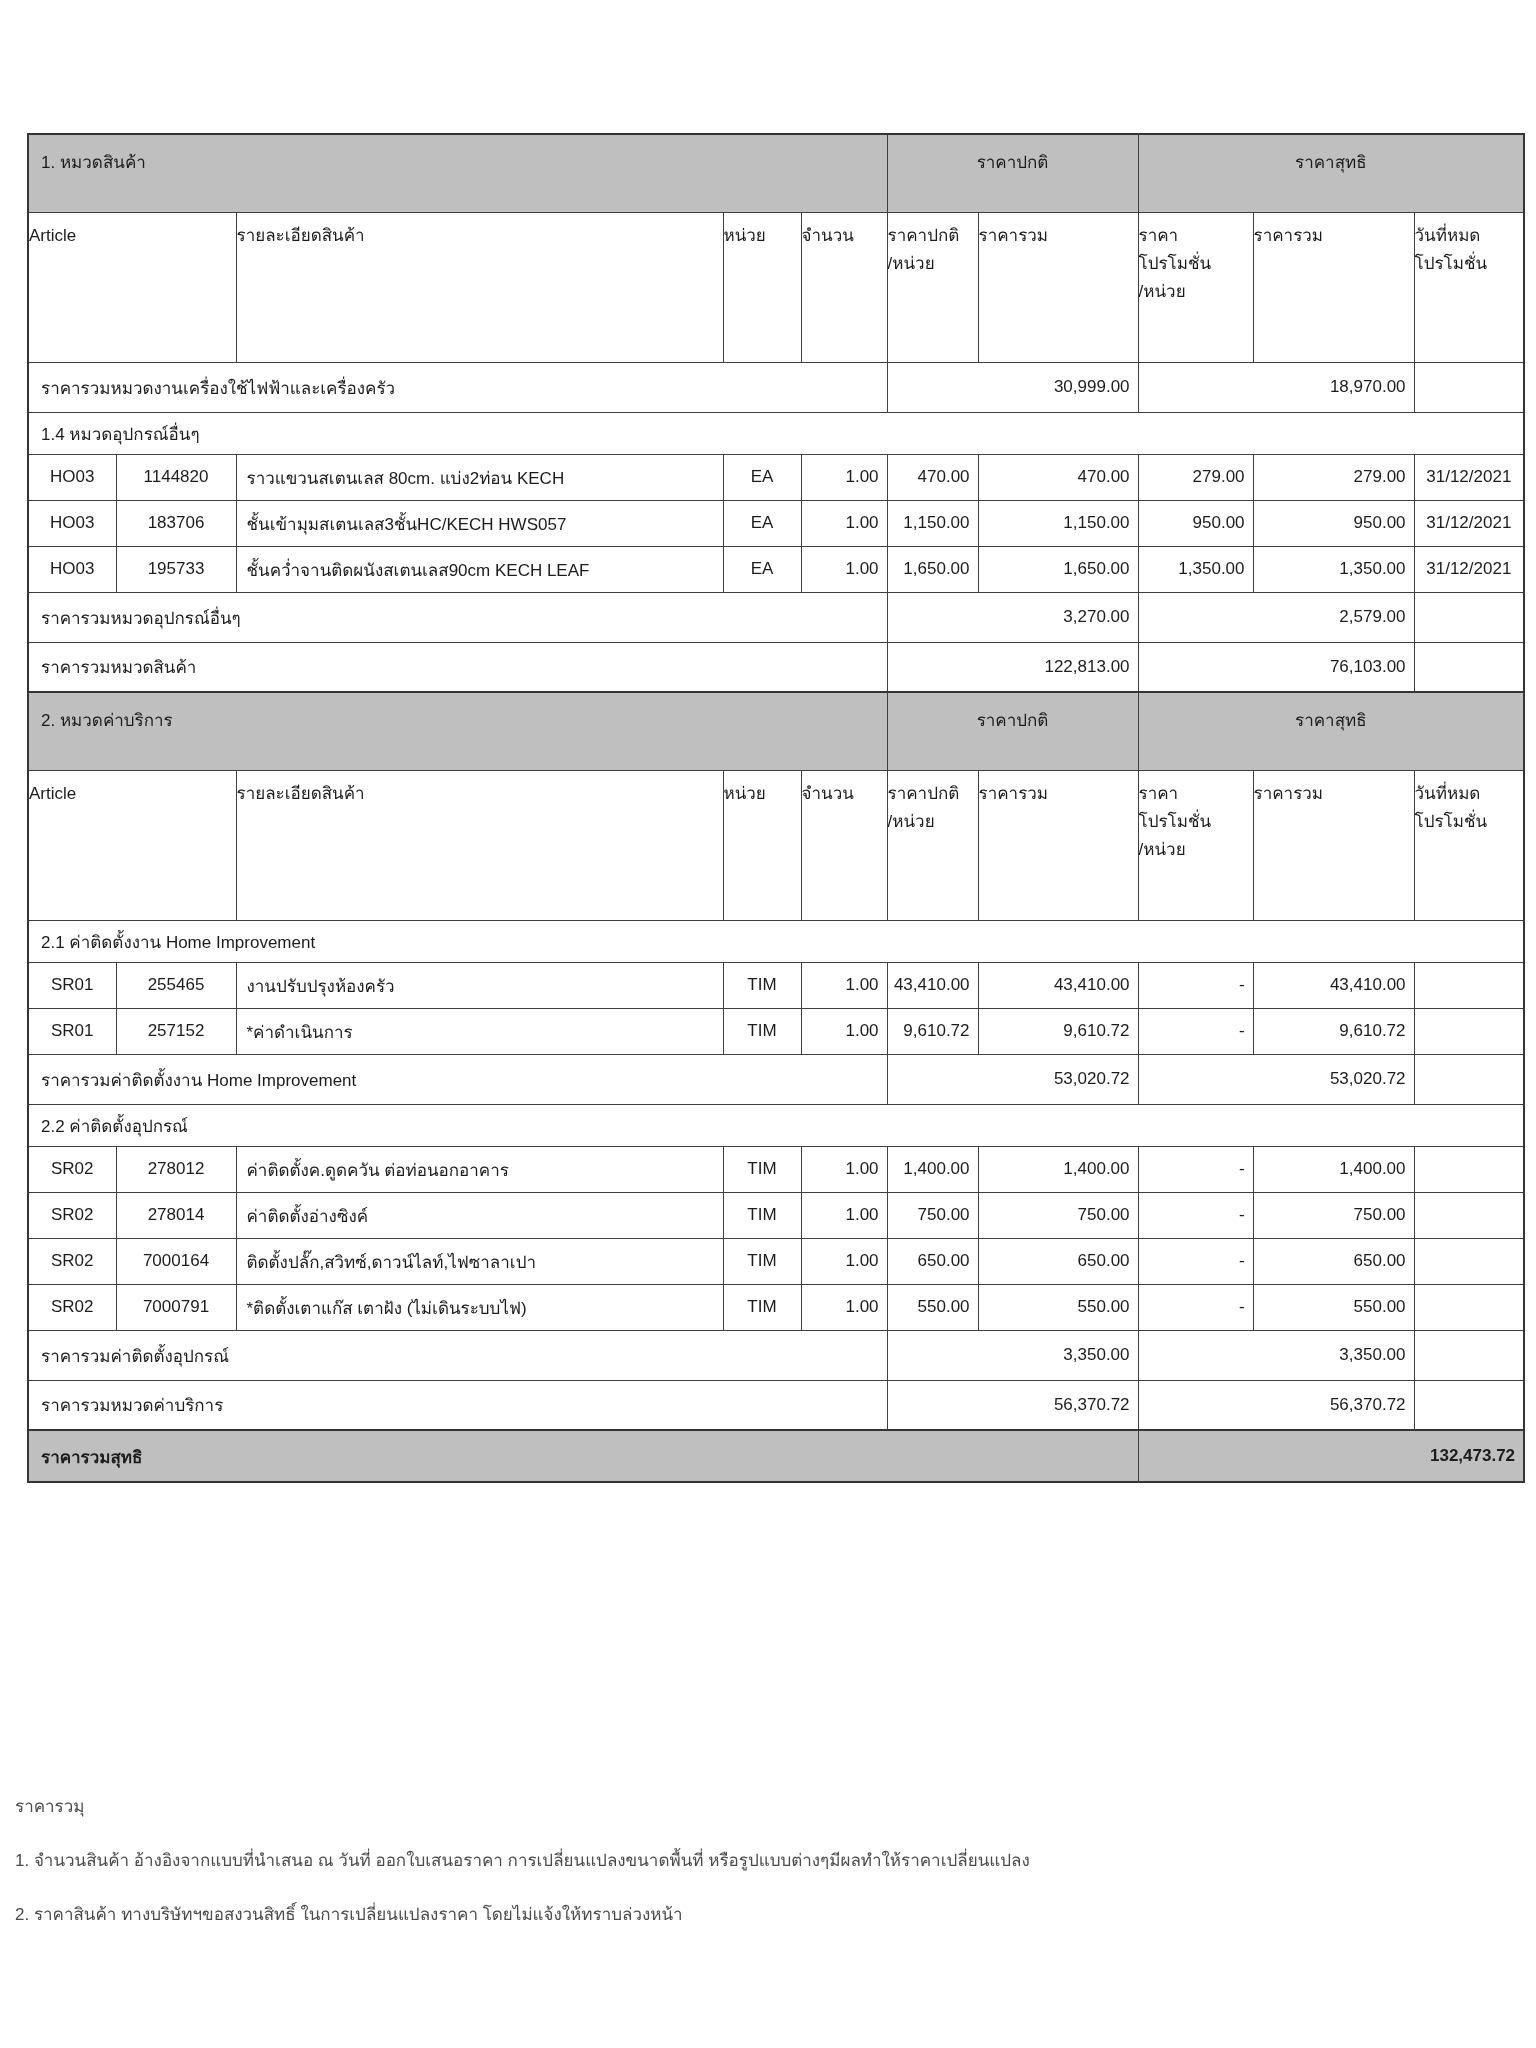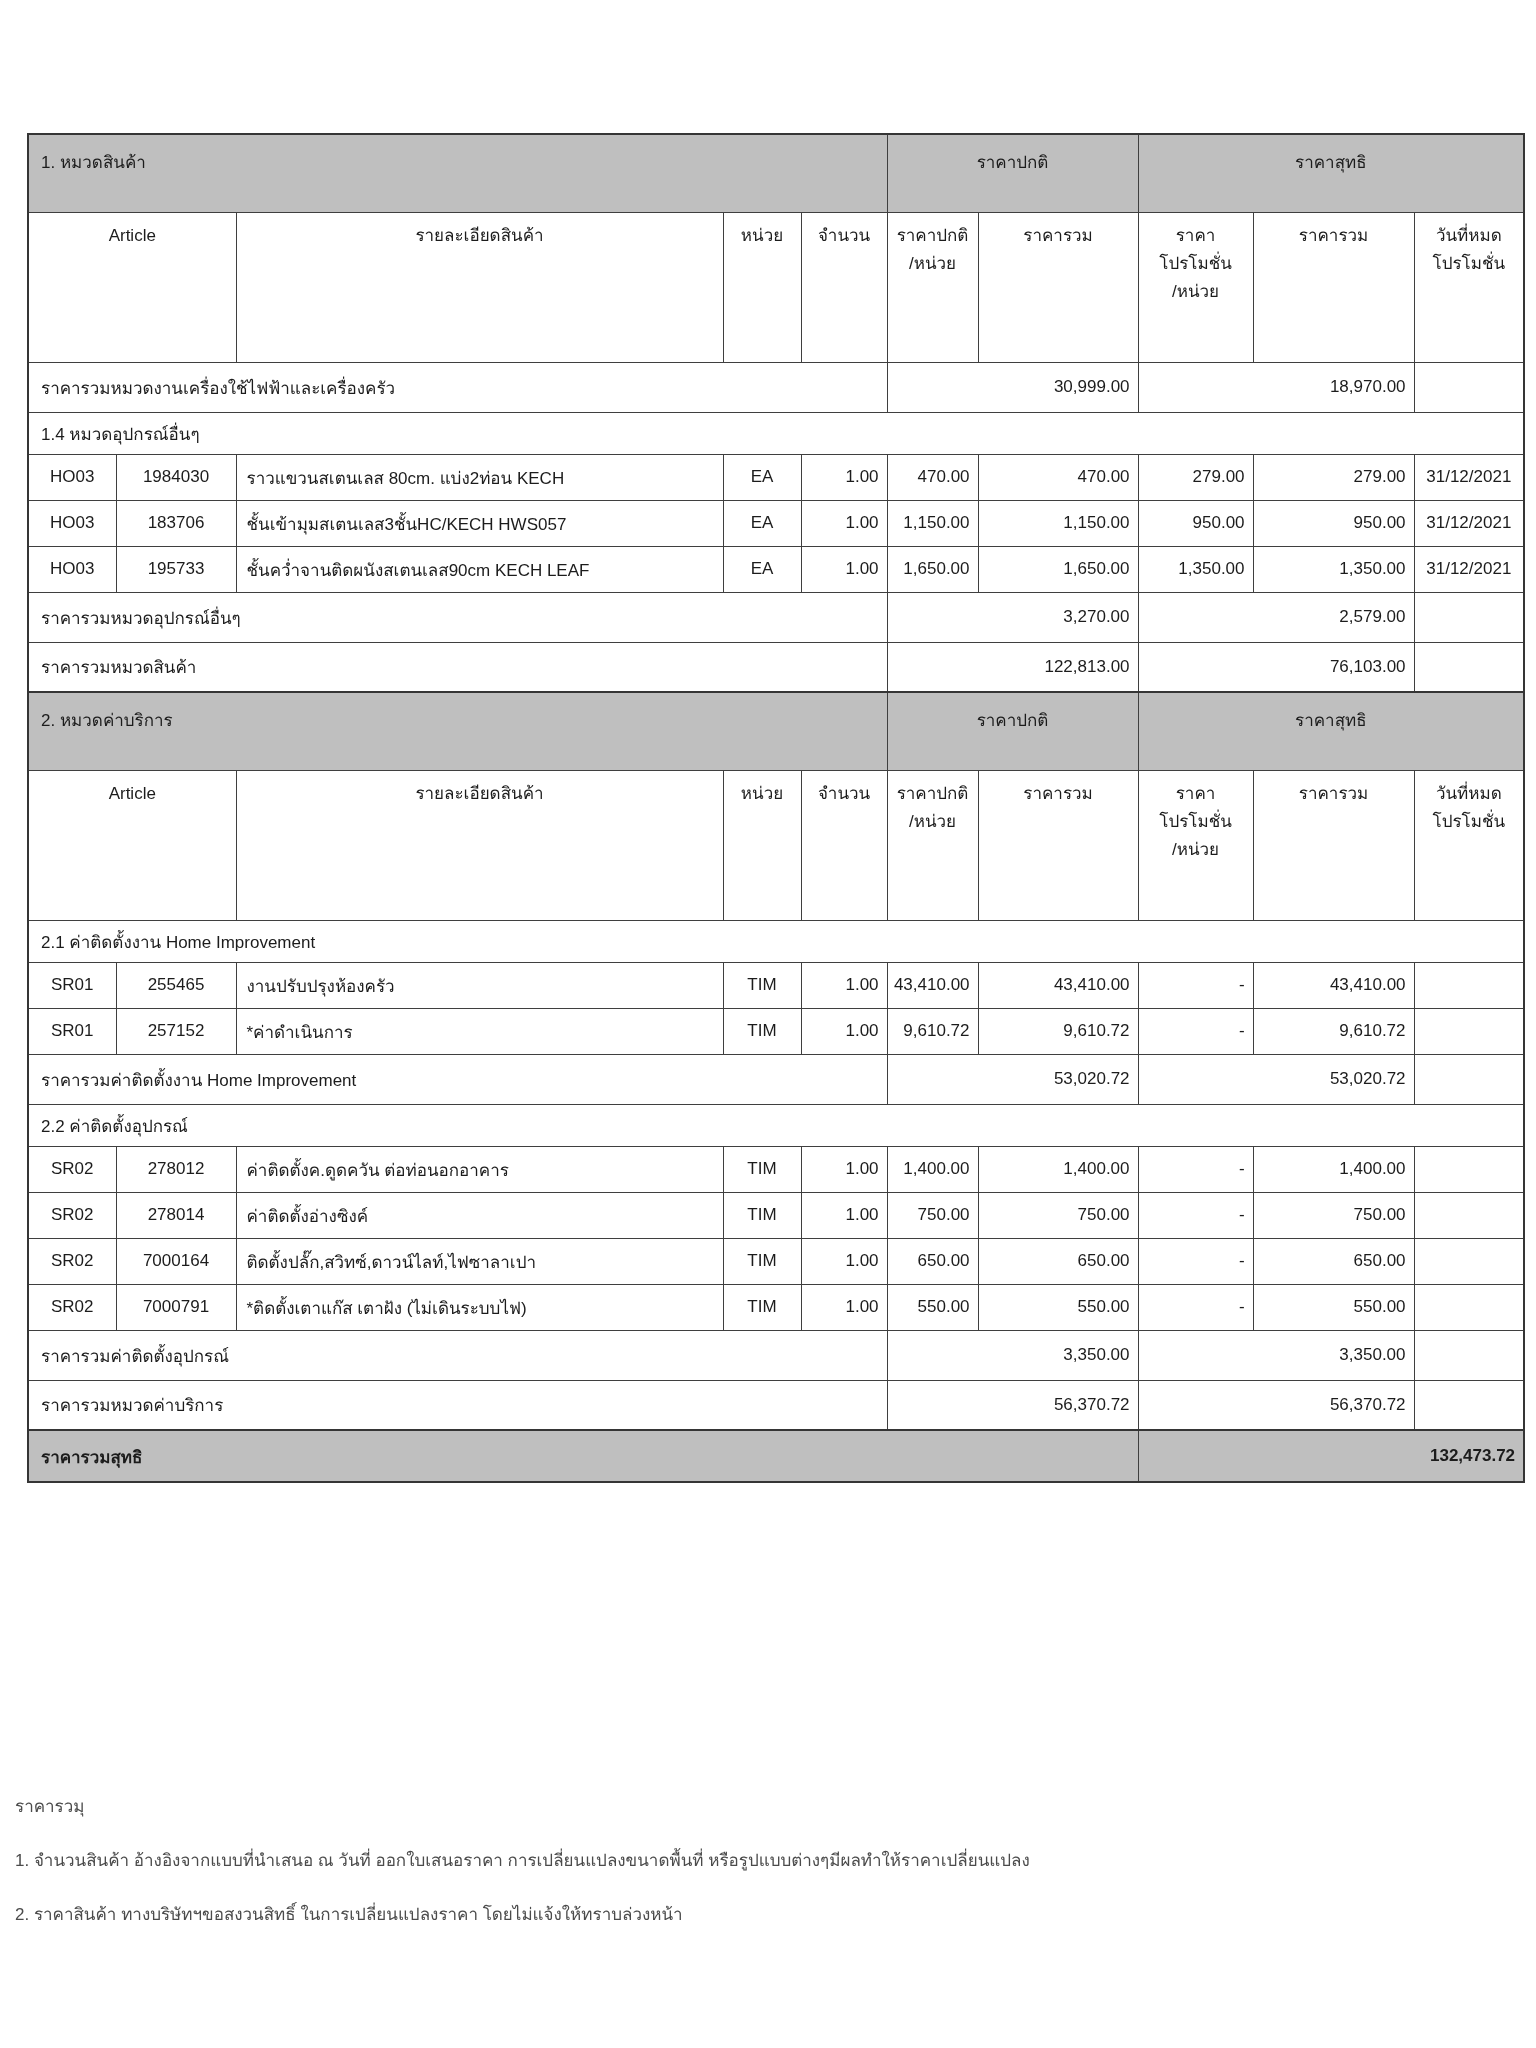--- a/index.html
+++ b/index.html
@@ -28,21 +28,21 @@
     background:#bfbfbf;
     height:78px;
     vertical-align:top;
     padding-top:13px;
     border-top:2px solid #353535;
   }
   tr.row-colhead td {
     height:150px;
     vertical-align:top;
     padding-top:9px;
-    text-align:center;
+    text-align:left;
     line-height:28px;
   }
   tr.row-sub td { height:42px; text-align:left; padding-left:12px;margin-top:36px; }
   tr.row-item td { height:46px; }
   tr.row-sum td { height:50px; }
   tr.row-grand td {
     height:52px;
     background:#bfbfbf;
     border-top:2px solid #353535;
     font-weight:bold;
@@ -110,21 +110,21 @@
     <td colspan="2" class="c-right">18,970.00</td>
     <td></td>
   </tr>
 
   <tr class="row-sub">
     <td colspan="10">1.4 หมวดอุปกรณ์อื่นๆ</td>
   </tr>
 
   <tr class="row-item">
     <td class="c-center">HO03</td>
-    <td class="c-center">1984030</td>
+    <td class="c-center">1144820</td>
     <td class="c-left">ราวแขวนสเตนเลส 80cm. แบ่ง2ท่อน KECH</td>
     <td class="c-center">EA</td>
     <td class="c-right">1.00</td>
     <td class="c-right">470.00</td>
     <td class="c-right">470.00</td>
     <td class="c-right">279.00</td>
     <td class="c-right">279.00</td>
     <td class="c-center">31/12/2021</td>
   </tr>
   <tr class="row-item">

